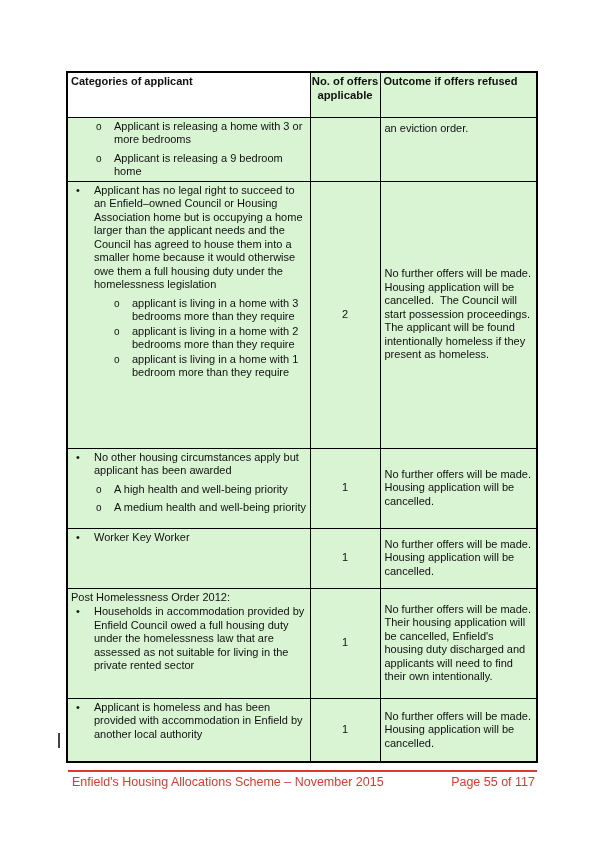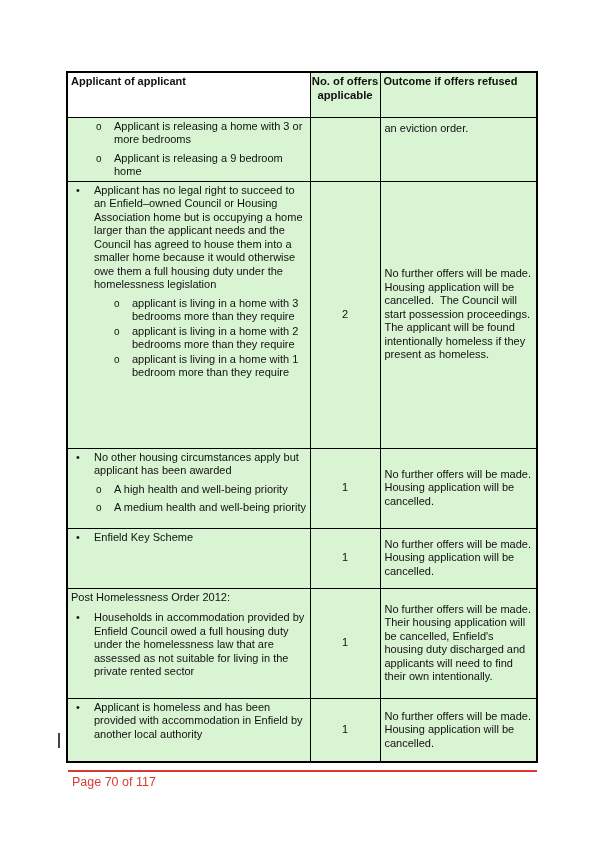--- a/index.html
+++ b/index.html
@@ -32,21 +32,21 @@
   tbody tr:nth-child(4){height:60px}
   tbody tr:nth-child(5){height:110px}
   tbody tr:nth-child(6){height:64px}
   td.offers-cell{text-align:center;vertical-align:middle;}
   td.outcome-cell{vertical-align:middle;white-space:pre-wrap;padding:4px 4px;}
   tbody tr:nth-child(1) td.outcome-cell{vertical-align:top;}
   .item{display:flex;align-items:flex-start;margin-bottom:5px;}
   .item:last-child{margin-bottom:0;}
   .item .marker{flex:0 0 18px;text-align:left;padding-left:2px;}
   .item .item-text{flex:1;}
-  .indent-0{margin-left:0;margin-bottom:7px;}
+  .indent-0{margin-left:0;margin-bottom:1px;}
   .indent-1{margin-left:3px;}
   .indent-2{margin-left:23px;}
   .indent-3{margin-left:41px;margin-bottom:1px;}
   .marker.circle{font-size:10px;}
   .footer{
     position:absolute;left:68px;top:770px;width:469px;
     border-top:2px solid var(--red);color:var(--red);
     font-size:12.5px;
   }
   .footer-inner{display:flex;justify-content:space-between;padding:3px 2px 0 4px;}
@@ -58,21 +58,21 @@
 <body style="--green: #d9f4d3; --red: #d93a34;">
 
 <table class="doc-table">
   <colgroup>
       <col class="c1">
       <col class="c2">
       <col class="c3">
     </colgroup>
   <thead>
     <tr>
-      <th>Applicant of applicant</th>
+      <th>Categories of applicant</th>
       <th class="green-h offers-h">No. of offers applicable</th>
       <th class="green-h">Outcome if offers refused</th>
     </tr>
   </thead>
   <tbody>
       <tr>
         <td class="cat-cell">
           <div class="item indent-2">
             <span class="marker circle">o</span>
             <span class="item-text">Applicant is releasing a home with 3 or more bedrooms</span>
@@ -122,21 +122,21 @@
             <span class="item-text">A medium health and well-being priority</span>
           </div>
         </td>
         <td class="offers-cell">1</td>
         <td class="outcome-cell">No further offers will be made.  Housing application will be cancelled.</td>
       </tr>
       <tr>
         <td class="cat-cell">
           <div class="item indent-1">
             <span class="marker">•</span>
-            <span class="item-text">Enfield Key Scheme</span>
+            <span class="item-text">Worker Key Worker</span>
           </div>
         </td>
         <td class="offers-cell">1</td>
         <td class="outcome-cell">No further offers will be made.  Housing application will be cancelled.</td>
       </tr>
       <tr>
         <td class="cat-cell">
           <div class="item indent-0">
             <span class="item-text">Post Homelessness Order 2012:</span>
           </div>
@@ -158,15 +158,16 @@
         <td class="offers-cell">1</td>
         <td class="outcome-cell">No further offers will be made.  Housing application will be cancelled.</td>
       </tr>
     </tbody>
 </table>
 
 <div class="margin-change-bar"></div>
 
 <div class="footer">
   <div class="footer-inner">
-    <span>Page 70 of 117</span>
+    <span>Enfield's Housing Allocations Scheme – November 2015</span>
+    <span>Page 55 of 117</span>
   </div>
 </div>
 
 </body></html>

